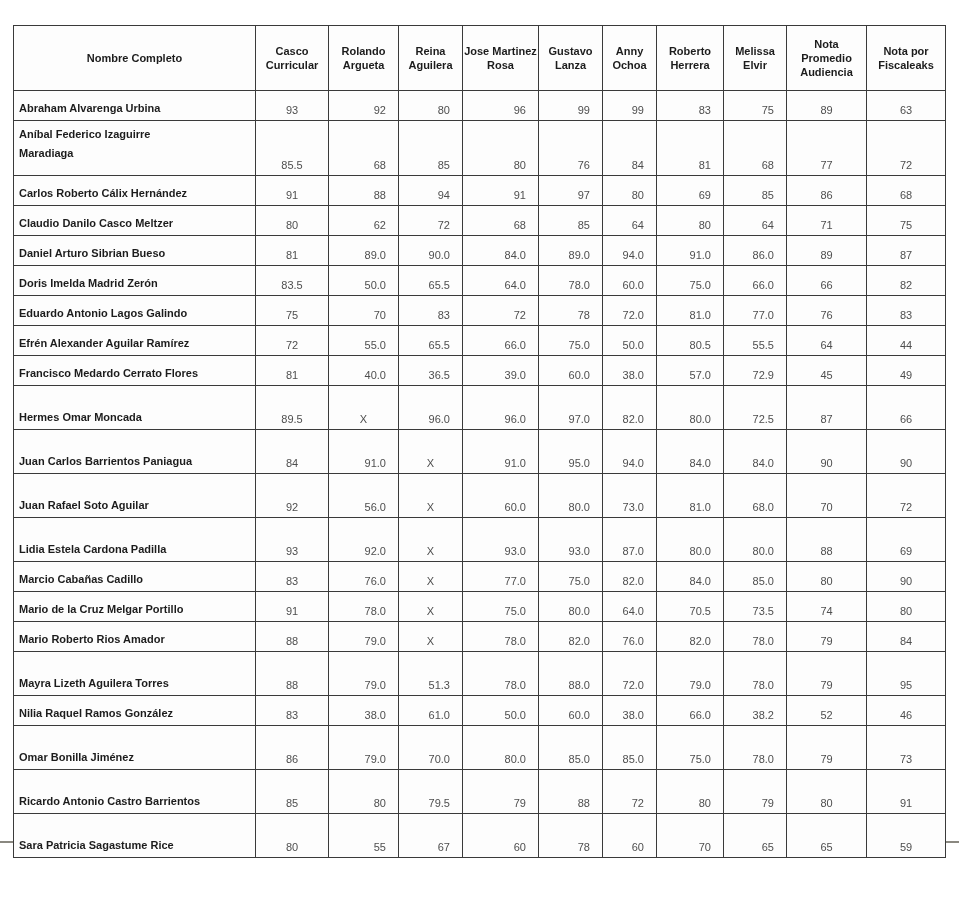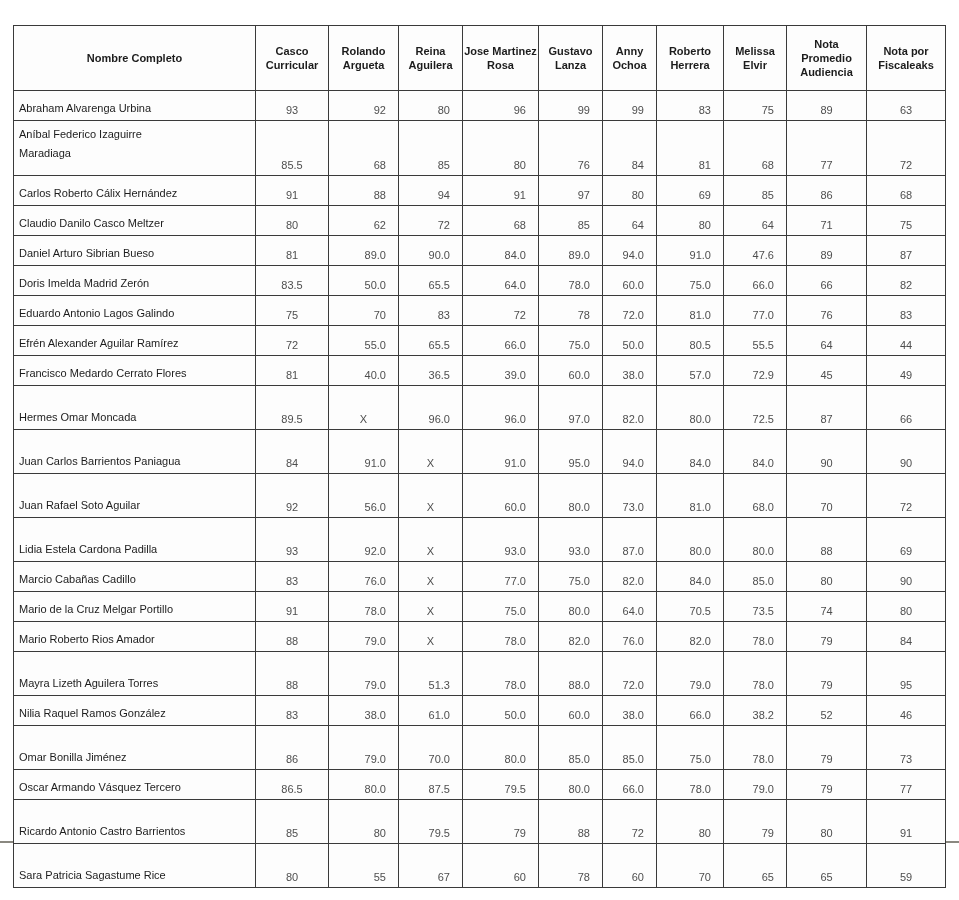--- a/index.html
+++ b/index.html
@@ -22,21 +22,21 @@
   th.header-cell{
     height:60px;font-size:11px;font-weight:bold;color:#1c1c1c;
     text-align:center;vertical-align:middle;line-height:1.3;
     padding:2px 1px;background:#fdfdfd;
   }
   tr.row-normal td{height:25px;}
   tr.row-tall  td{height:39px;}
   tr.row-xl    td{height:46px;margin-left:32px;}
   td{font-size:11px;vertical-align:bottom;padding:0 0 4px 0;background:#fdfdfd;}
   td.cell-name{
-    font-weight:normal;color:#1c1c1c;text-align:left;
+    font-weight:bold;color:#1c1c1c;text-align:left;
     padding-left:5px;padding-right:12px;line-height:1.25;
   }
   tr.row-xl td.cell-name{vertical-align:top;padding-top:4px;line-height:1.7;}
   .name-wrap{display:block;max-width:170px;}
   td.cell-value{color:#4e4e4e;}
   td.val-right{text-align:right;padding-right:12px;}
   td.val-center{text-align:center;}
 </style>
 </head>
 <body>
@@ -130,21 +130,21 @@
         </tr>
         <tr class="row-normal">
           <td class="cell-name"><span class="name-text">Daniel Arturo Sibrian Bueso</span></td>
           <td class="cell-value val-center">81</td>
           <td class="cell-value val-right">89.0</td>
           <td class="cell-value val-right">90.0</td>
           <td class="cell-value val-right">84.0</td>
           <td class="cell-value val-right">89.0</td>
           <td class="cell-value val-right">94.0</td>
           <td class="cell-value val-right">91.0</td>
-          <td class="cell-value val-right">47.6</td>
+          <td class="cell-value val-right">86.0</td>
           <td class="cell-value val-center">89</td>
           <td class="cell-value val-center">87</td>
         </tr>
         <tr class="row-normal">
           <td class="cell-name"><span class="name-text">Doris Imelda Madrid Zerón</span></td>
           <td class="cell-value val-center">83.5</td>
           <td class="cell-value val-right">50.0</td>
           <td class="cell-value val-right">65.5</td>
           <td class="cell-value val-right">64.0</td>
           <td class="cell-value val-right">78.0</td>
@@ -316,33 +316,20 @@
           <td class="cell-value val-right">79.0</td>
           <td class="cell-value val-right">70.0</td>
           <td class="cell-value val-right">80.0</td>
           <td class="cell-value val-right">85.0</td>
           <td class="cell-value val-right">85.0</td>
           <td class="cell-value val-right">75.0</td>
           <td class="cell-value val-right">78.0</td>
           <td class="cell-value val-center">79</td>
           <td class="cell-value val-center">73</td>
         </tr>
-        <tr class="row-normal">
-          <td class="cell-name"><span class="name-text">Oscar Armando Vásquez Tercero</span></td>
-          <td class="cell-value val-center">86.5</td>
-          <td class="cell-value val-right">80.0</td>
-          <td class="cell-value val-right">87.5</td>
-          <td class="cell-value val-right">79.5</td>
-          <td class="cell-value val-right">80.0</td>
-          <td class="cell-value val-right">66.0</td>
-          <td class="cell-value val-right">78.0</td>
-          <td class="cell-value val-right">79.0</td>
-          <td class="cell-value val-center">79</td>
-          <td class="cell-value val-center">77</td>
-        </tr>
         <tr class="row-tall">
           <td class="cell-name"><span class="name-text">Ricardo Antonio Castro Barrientos</span></td>
           <td class="cell-value val-center">85</td>
           <td class="cell-value val-right">80</td>
           <td class="cell-value val-right">79.5</td>
           <td class="cell-value val-right">79</td>
           <td class="cell-value val-right">88</td>
           <td class="cell-value val-right">72</td>
           <td class="cell-value val-right">80</td>
           <td class="cell-value val-right">79</td>

